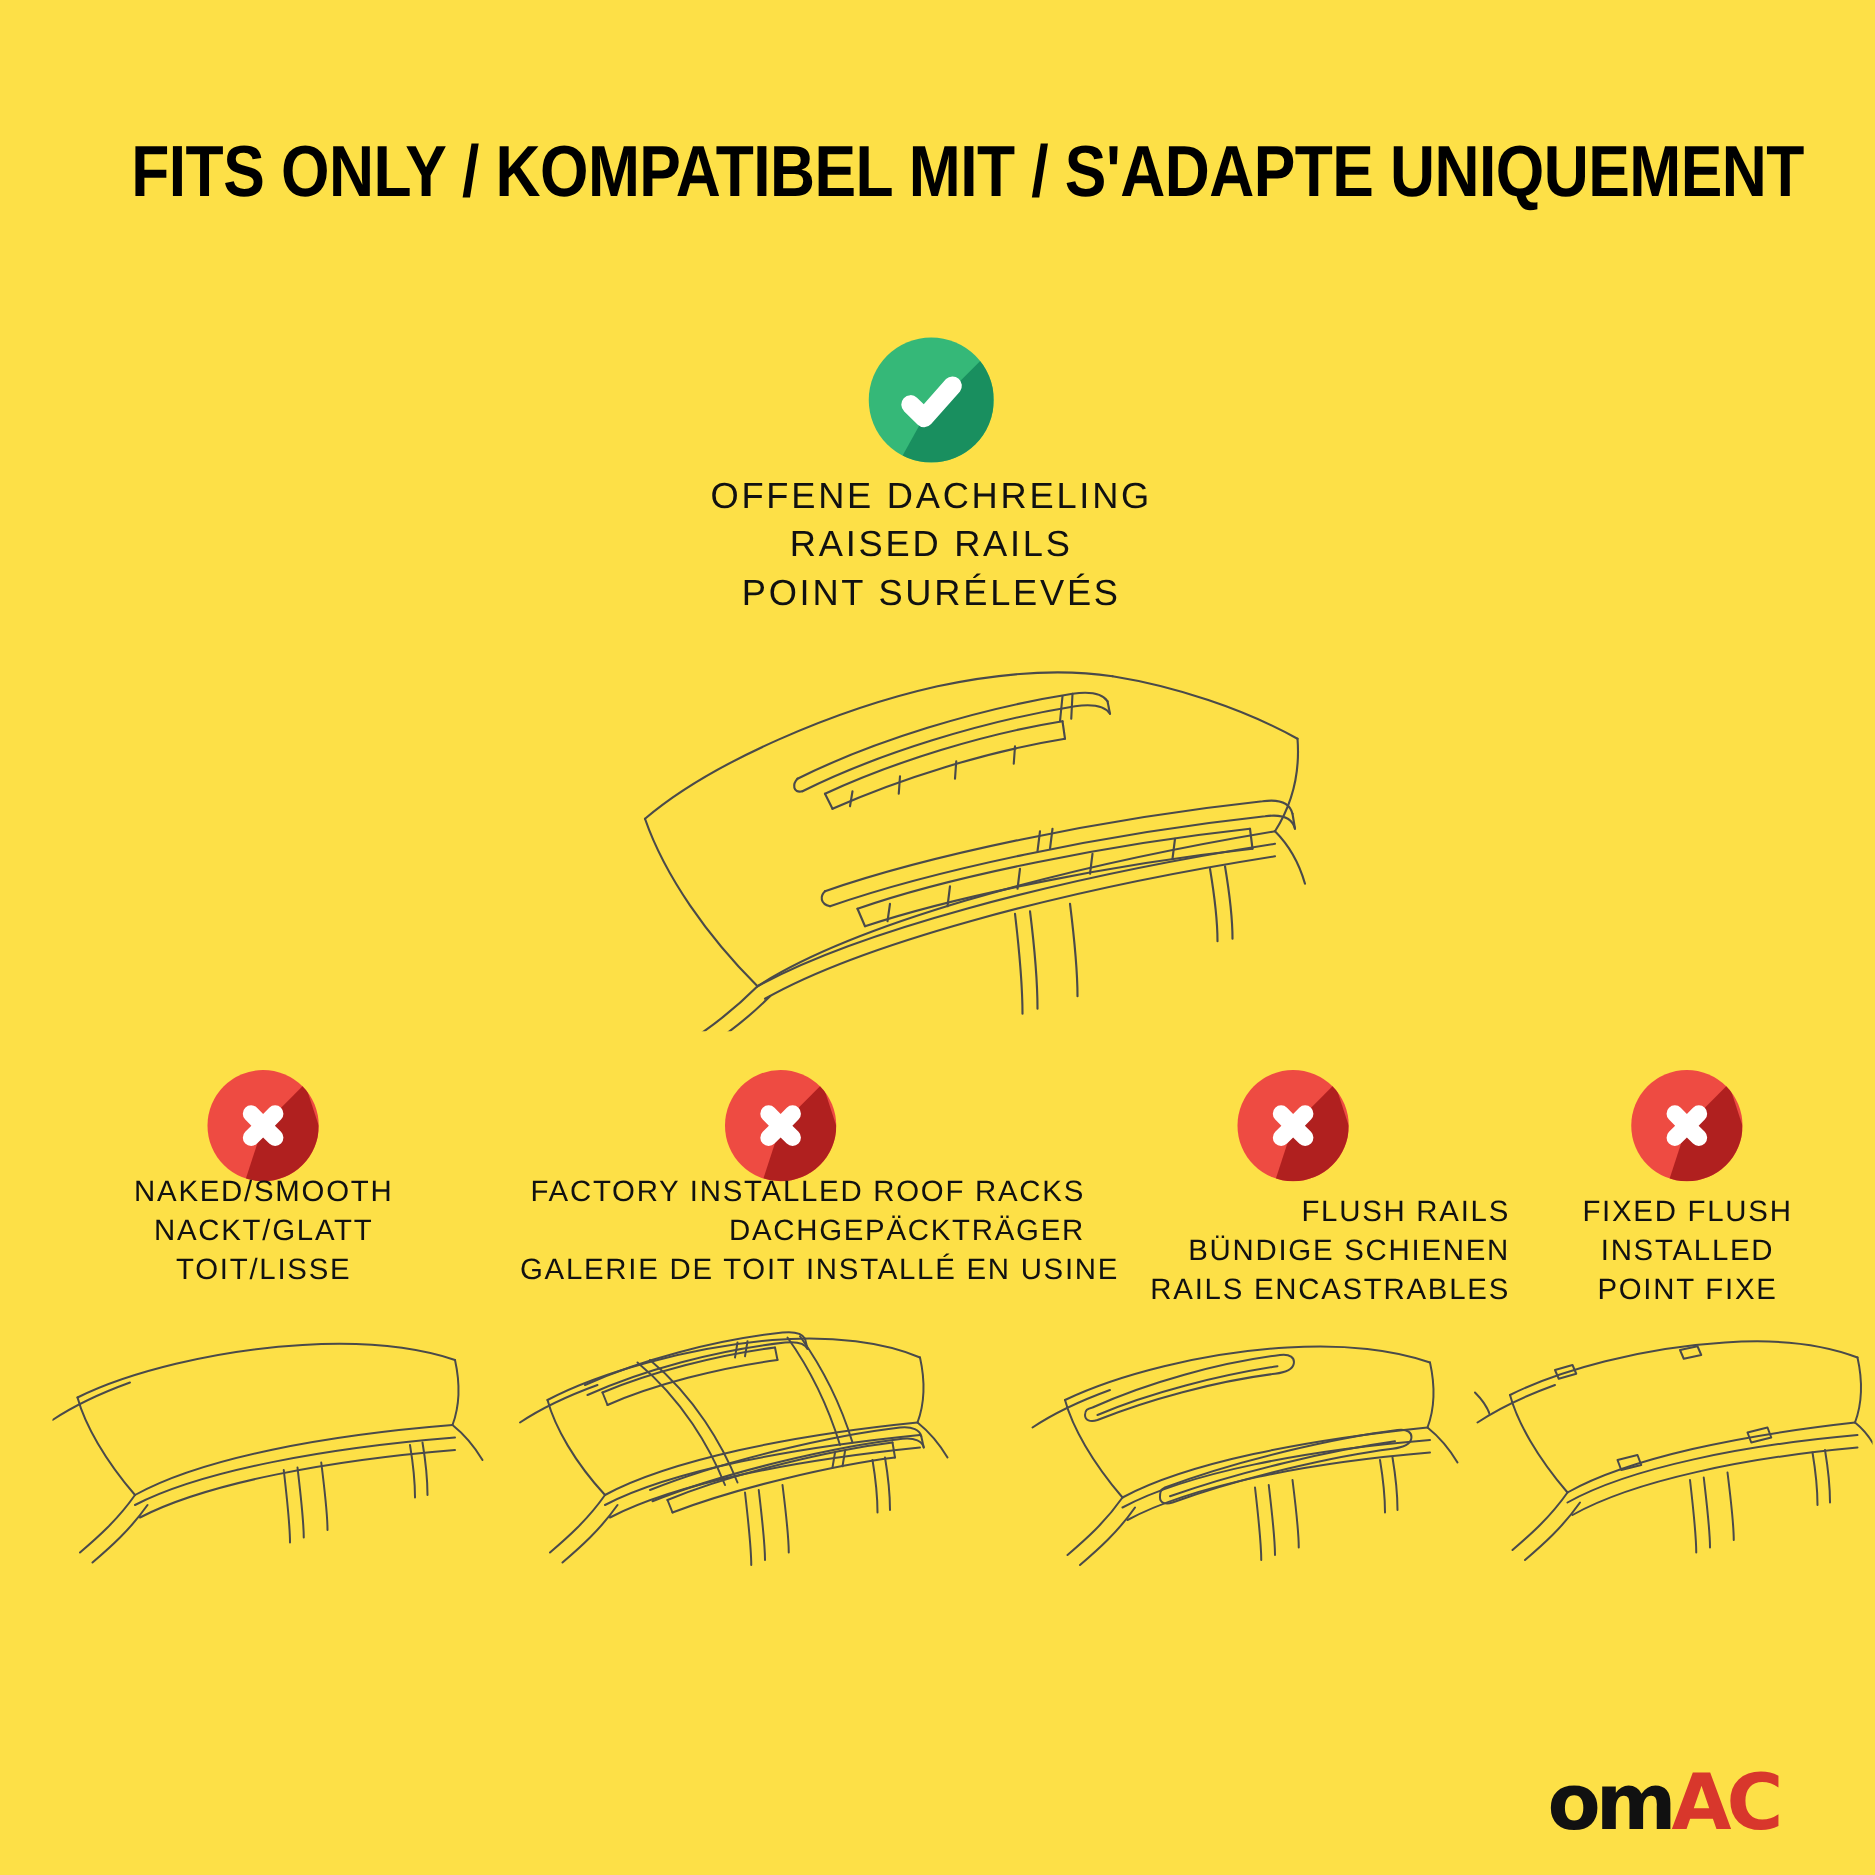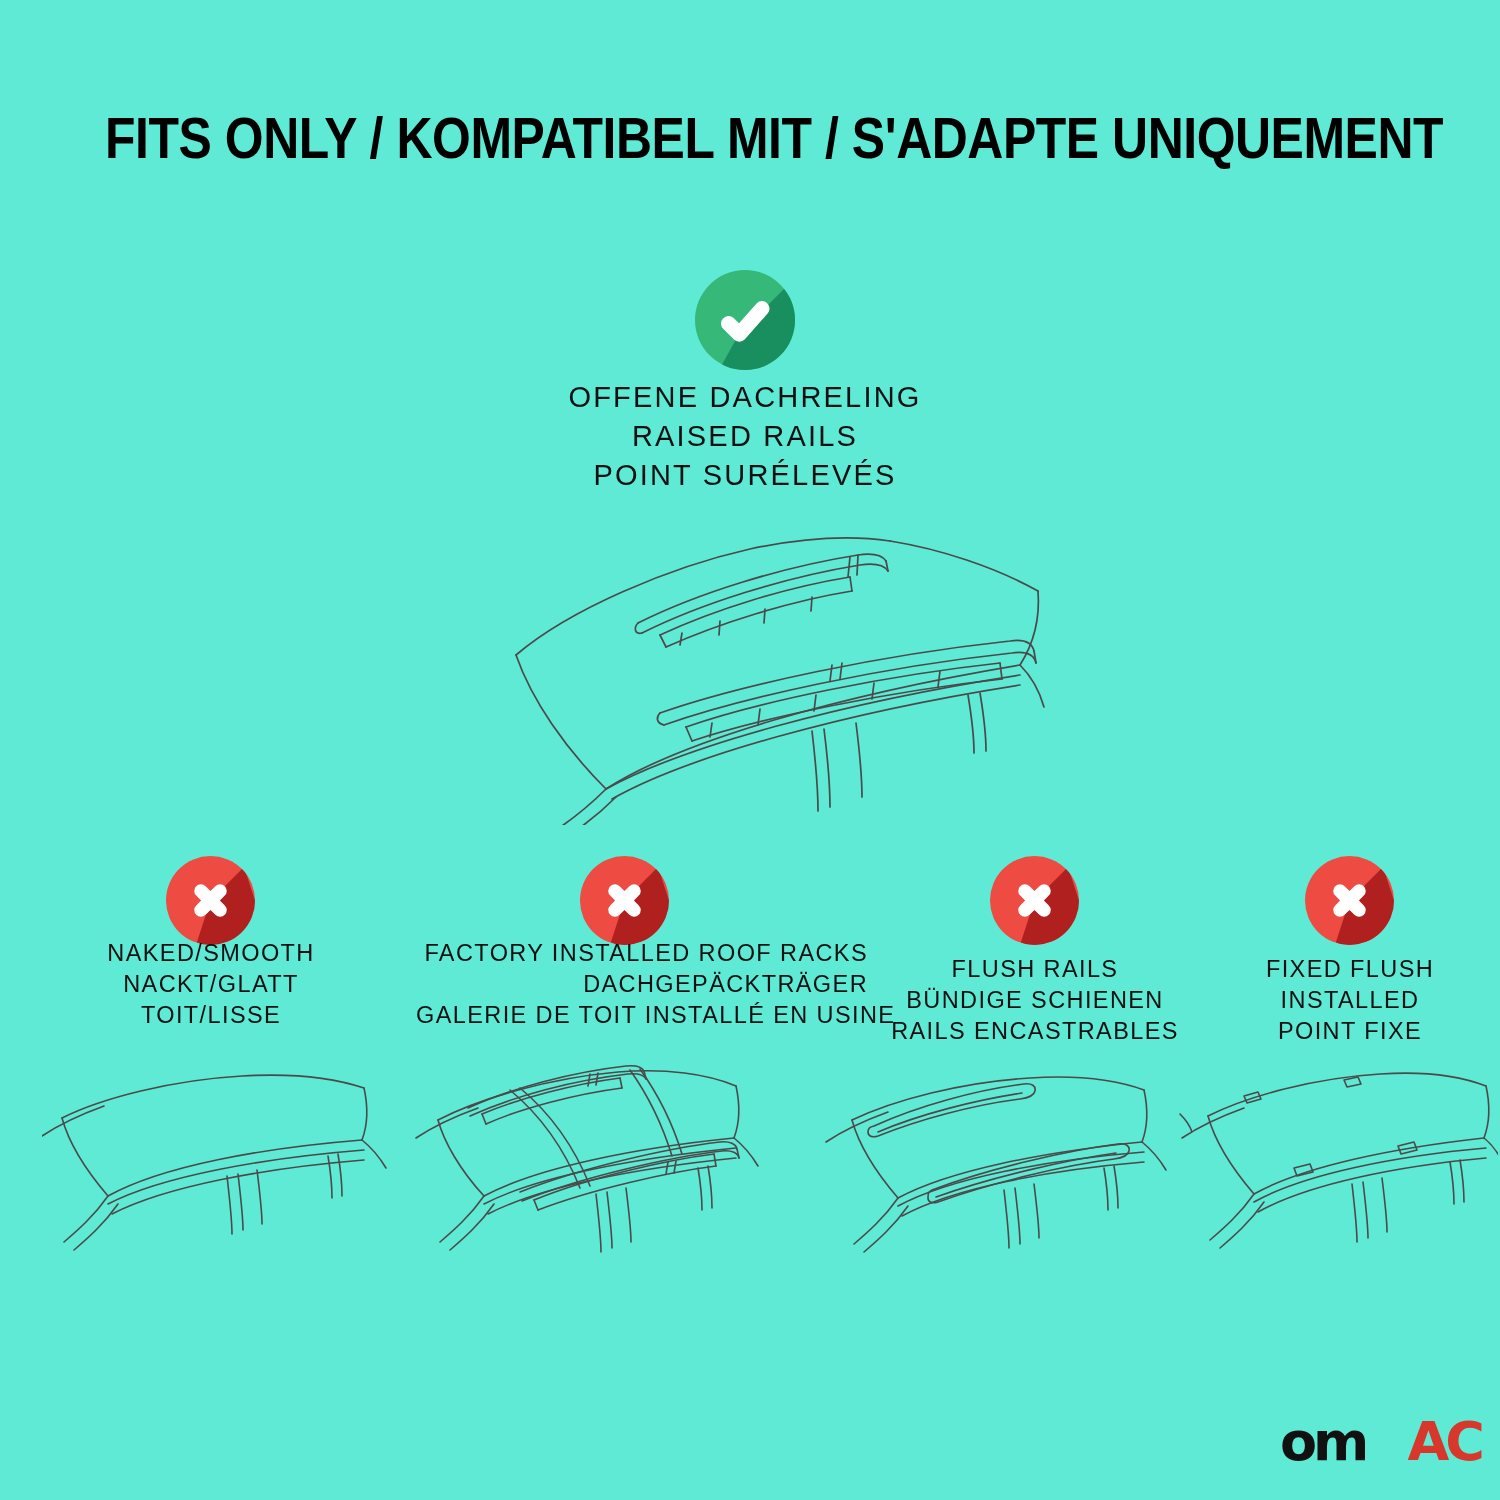--- a/index.html
+++ b/index.html
@@ -4,21 +4,21 @@
 <style>
   html, body {
     margin: 0;
     padding: 0;
     background: #ffffff;
   }
   #page {
     position: relative;
     width: 1500px;
     height: 1500px;
-    background: #5eead4;
+    background: #fde047;
     overflow: hidden;
     font-family: "Liberation Sans", sans-serif;
     -webkit-font-smoothing: antialiased;
   }
 
   
   #title {
     position: absolute;
     top: 104px;
     left: 0;
@@ -72,25 +72,24 @@
   
   #logo {
     position: absolute;
     left: 1238px;
     top: 1404px;
     width: 242px;
     height: 76px;
   }
   #logo .lg {
     font-family: "DejaVu Sans", sans-serif;
-    font-size: 54px;
+    font-size: 62px;
     font-weight: 700;
     letter-spacing: -4px;
     line-height: 76px;
-    margin-left: 42px;
   }
   #logo .om { color: #111111; }
   #logo .ac { color: #d8372c; }
 </style>
 </head>
 <body>
 
 <div id="page">
 
   <div id="title">FITS ONLY / KOMPATIBEL MIT / S'ADAPTE UNIQUEMENT</div>
@@ -264,21 +263,21 @@
     </svg>
   </div>
 
   <div class="badge badge-no" style="left:990px; top:856px; width:89px; height:89px;">
     <svg viewBox="0 0 89 89" aria-hidden="true">
       <path d="M44.5 44.5 L78 11 L89 44.5 L89 89 L30 89 Z" fill="#a81c1c" opacity="0.9"></path>
       <path d="M30.2 24.6 a6.6 6.6 0 0 1 9.4 0 L44.5 29.5 L49.4 24.6 a6.6 6.6 0 1 1 9.4 9.4 L53.9 38.9 L58.8 43.8 a6.6 6.6 0 0 1 -9.4 9.4 L44.5 48.3 L39.6 53.2 a6.6 6.6 0 1 1 -9.4 -9.4 L35.1 38.9 L30.2 34 a6.6 6.6 0 0 1 0 -9.4 Z" fill="#ffffff" transform="translate(0,5.6)"></path>
     </svg>
   </div>
 
-  <div class="caption sub" style="left:862px; top:954px; width:346px;">
+  <div class="caption sub" style="left:862px; top:954px; width:346px;text-align:right;">
     <span class="line">FLUSH RAILS</span>
     <span class="line">BÜNDIGE SCHIENEN</span>
     <span class="line">RAILS ENCASTRABLES</span>
   </div>
 
   <div class="illus" style="left:808px; top:1058px; width:384px; height:230px;">
     <svg viewBox="0 0 384 230" fill="none" stroke="#4a4a4a" stroke-width="1.6" stroke-linecap="round" stroke-linejoin="round">
       <path d="M44 62 C86 42 154 24 222 20 C268 17 308 22 336 32"></path>
       <path d="M44 62 C50 84 66 112 90 140"></path>
       <path d="M336 32 C340 50 340 68 334 84"></path>

